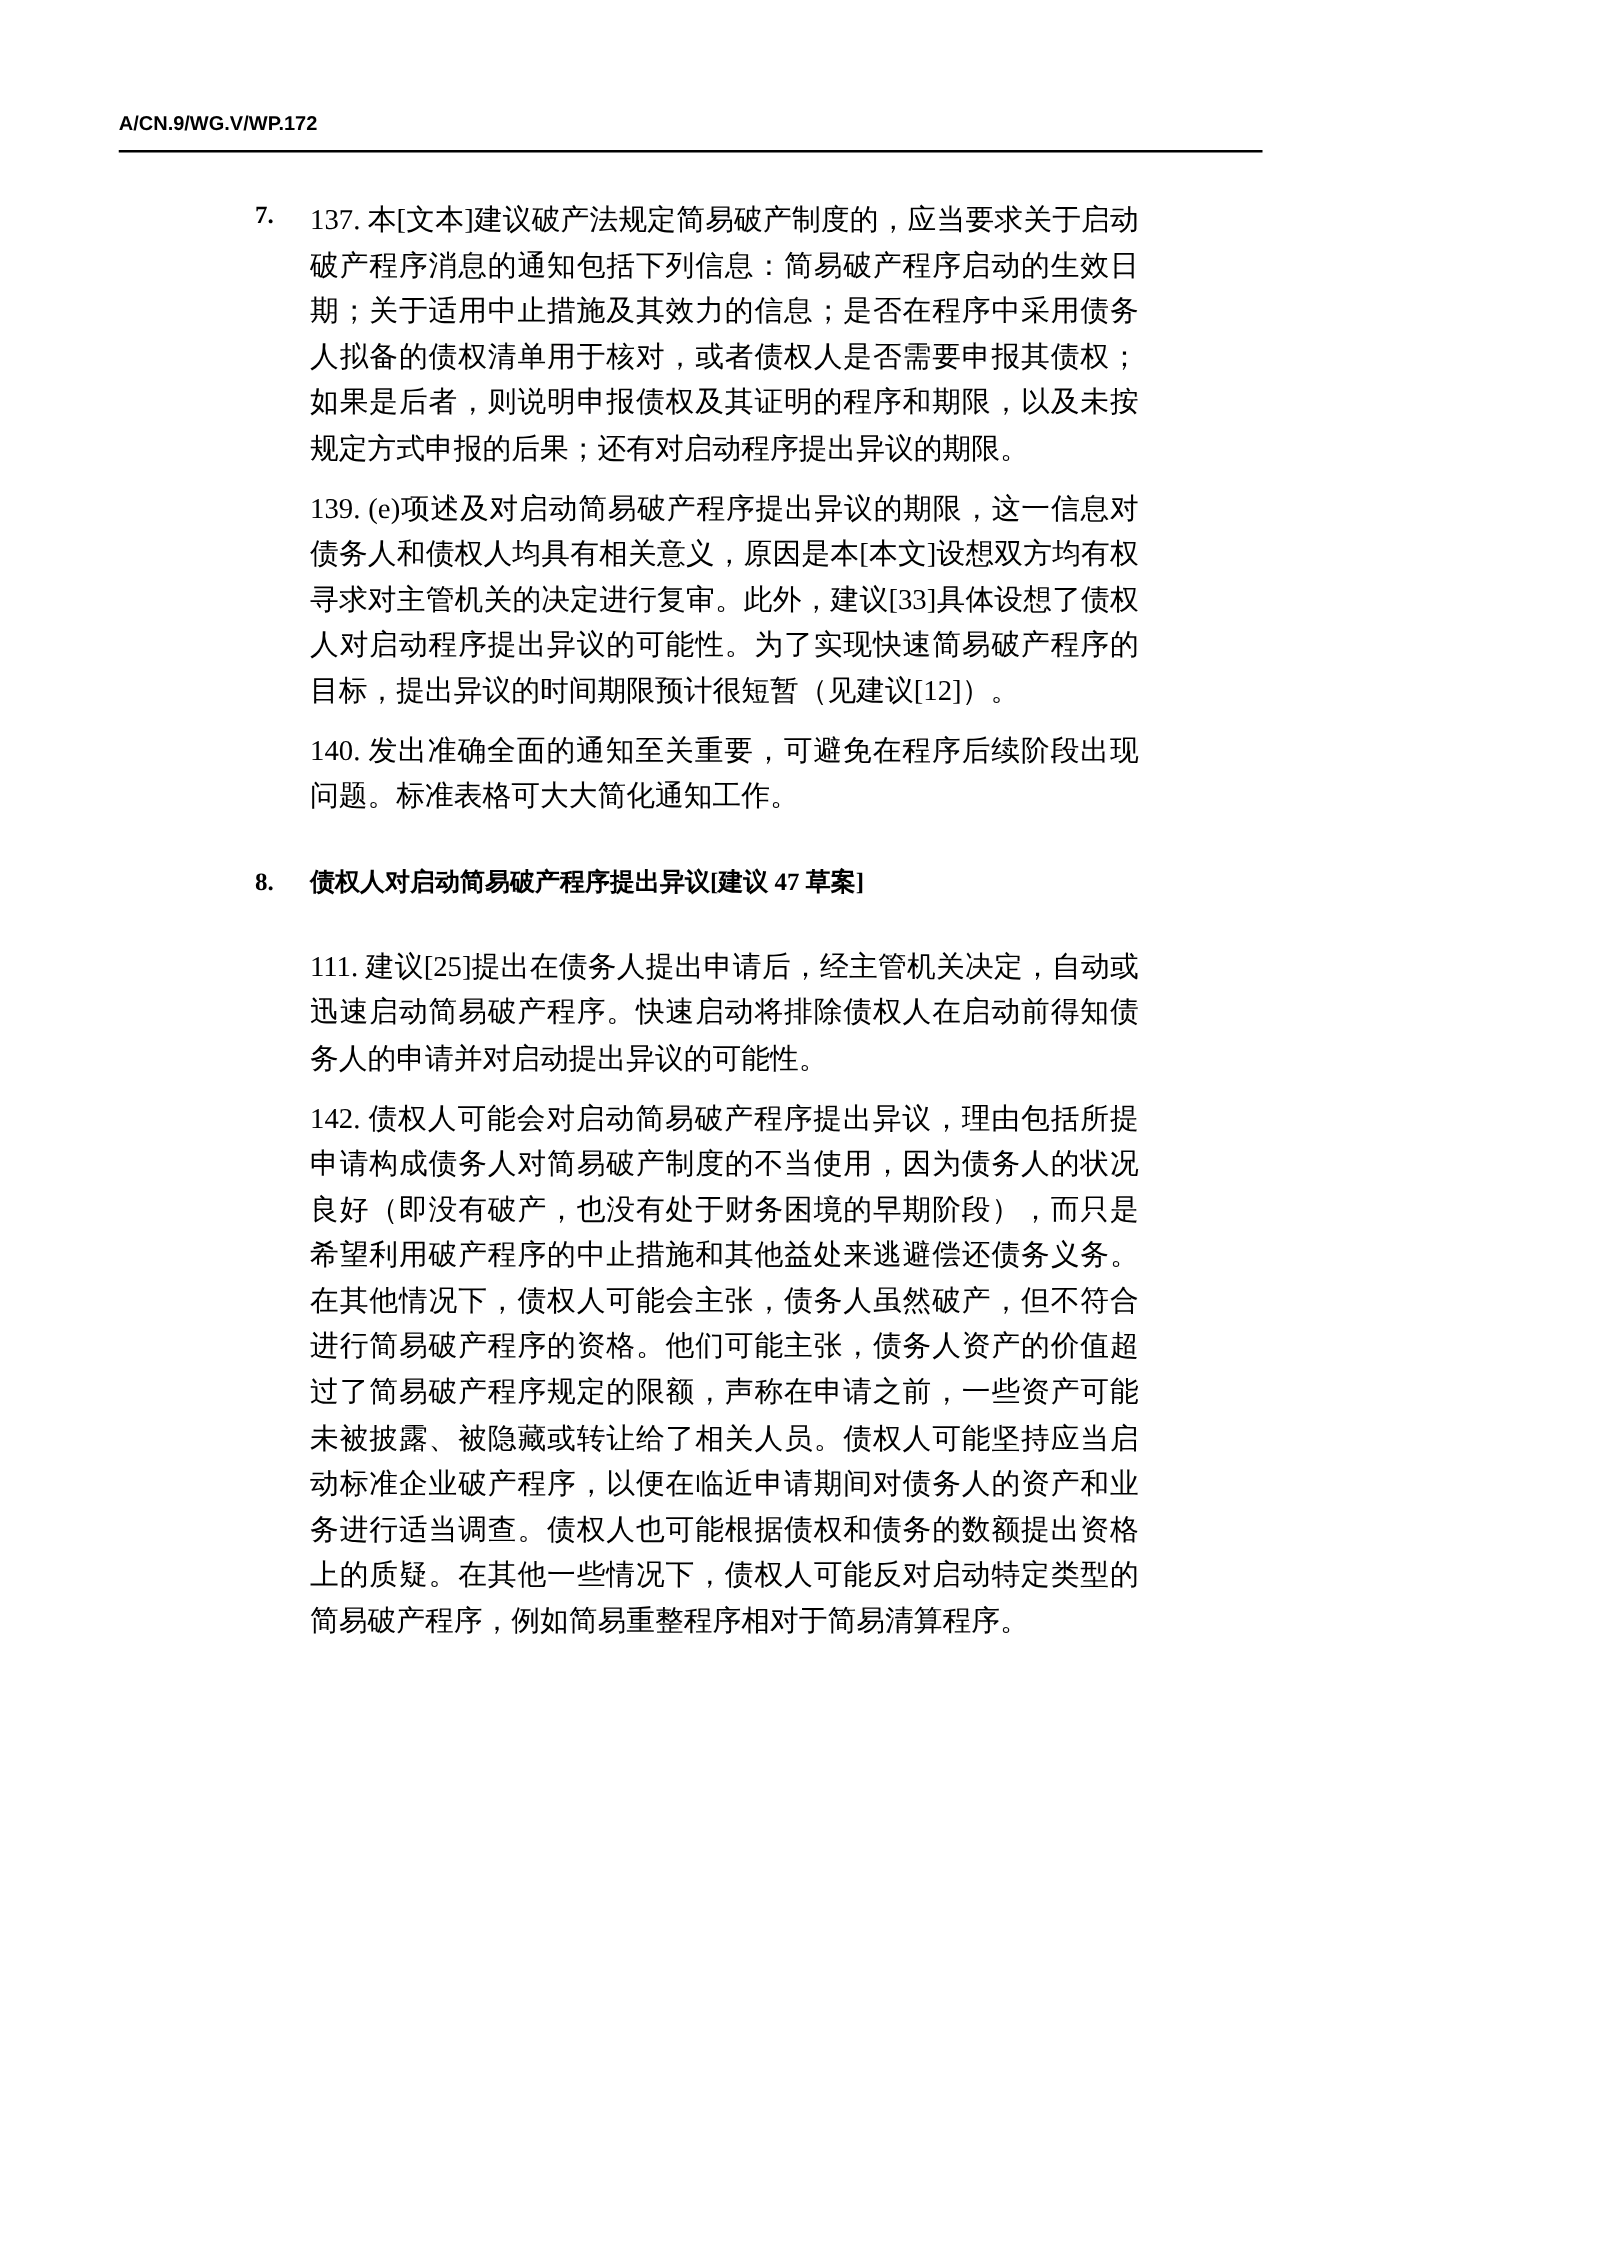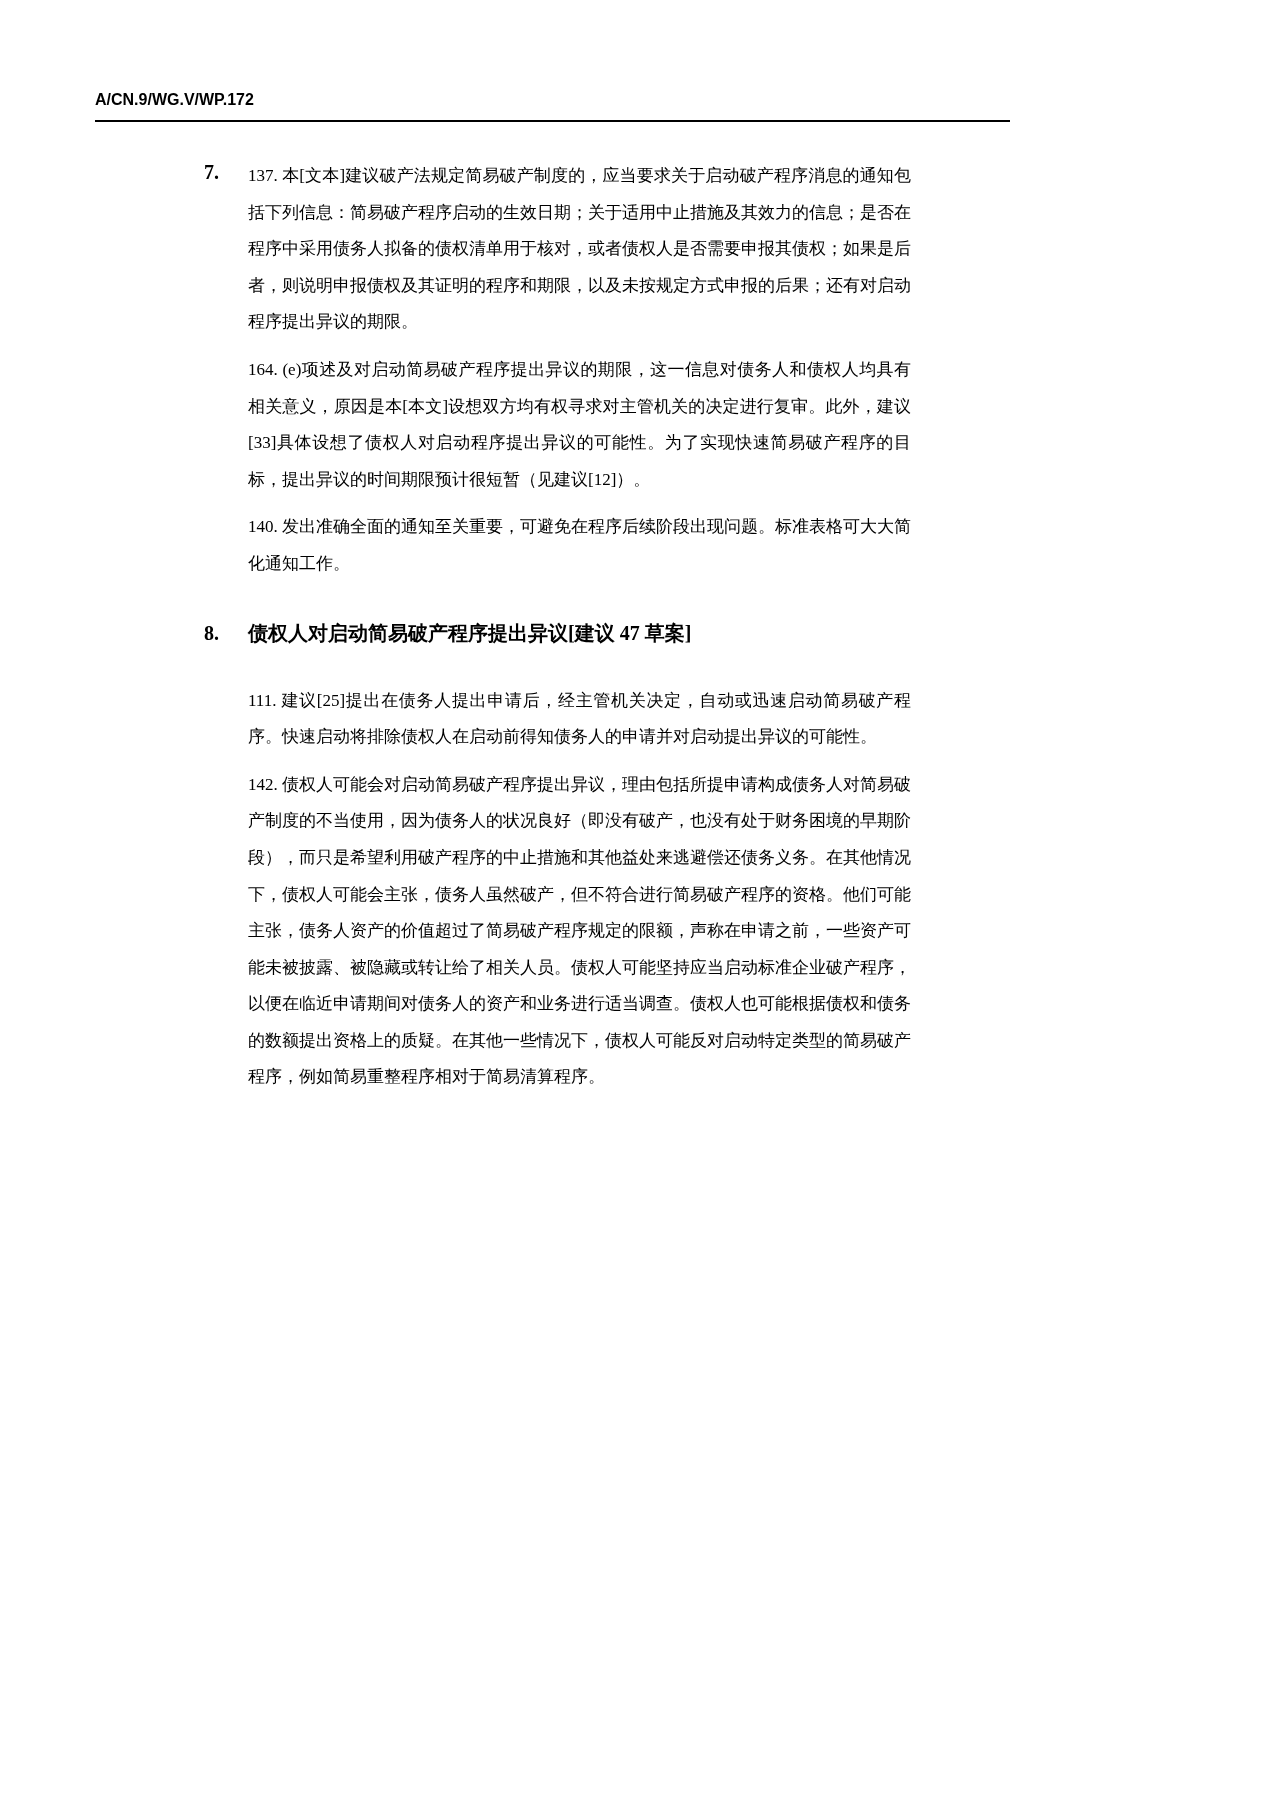--- a/index.html
+++ b/index.html
@@ -50,21 +50,21 @@
   }
   .section-heading.second {
     margin-top: 36px;
   }
   .section-number {
     position: absolute;
     left: -44px;
     top: 0;
   }
   .para {
-    font-size: 17px;
+    font-size: 23px;
     line-height: 36.6px;
     text-align: justify;
     margin: 0 0 11px 0;
   }
   .para:last-child {
     margin-bottom: 0;
   }
   .footer {
     position: absolute;
     left: 90px;
@@ -94,21 +94,21 @@
     <div class="doc-symbol">A/CN.9/WG.V/WP.172</div>
     <div class="header-rule"></div>
 
     <div class="body-block">
 
       <section>
         <h2 class="section-heading">
           <span class="section-number">7.</span>
         </h2>
         <p class="para">137. 本[文本]建议破产法规定简易破产制度的，应当要求关于启动破产程序消息的通知包括下列信息：简易破产程序启动的生效日期；关于适用中止措施及其效力的信息；是否在程序中采用债务人拟备的债权清单用于核对，或者债权人是否需要申报其债权；如果是后者，则说明申报债权及其证明的程序和期限，以及未按规定方式申报的后果；还有对启动程序提出异议的期限。</p>
-        <p class="para">164. (e)项述及对启动简易破产程序提出异议的期限，这一信息对债务人和债权人均具有相关意义，原因是本[本文]设想双方均有权寻求对主管机关的决定进行复审。此外，建议[33]具体设想了债权人对启动程序提出异议的可能性。为了实现快速简易破产程序的目标，提出异议的时间期限预计很短暂（见建议[12]）。</p>
+        <p class="para">139. (e)项述及对启动简易破产程序提出异议的期限，这一信息对债务人和债权人均具有相关意义，原因是本[本文]设想双方均有权寻求对主管机关的决定进行复审。此外，建议[33]具体设想了债权人对启动程序提出异议的可能性。为了实现快速简易破产程序的目标，提出异议的时间期限预计很短暂（见建议[12]）。</p>
         <p class="para">140. 发出准确全面的通知至关重要，可避免在程序后续阶段出现问题。标准表格可大大简化通知工作。</p>
       </section>
 
       <section>
         <h2 class="section-heading second">
           <span class="section-number">8.</span>
           <span class="section-title">债权人对启动简易破产程序提出异议[建议 47 草案]</span>
         </h2>
         <p class="para">111. 建议[25]提出在债务人提出申请后，经主管机关决定，自动或迅速启动简易破产程序。快速启动将排除债权人在启动前得知债务人的申请并对启动提出异议的可能性。</p>
         <p class="para">142. 债权人可能会对启动简易破产程序提出异议，理由包括所提申请构成债务人对简易破产制度的不当使用，因为债务人的状况良好（即没有破产，也没有处于财务困境的早期阶段），而只是希望利用破产程序的中止措施和其他益处来逃避偿还债务义务。在其他情况下，债权人可能会主张，债务人虽然破产，但不符合进行简易破产程序的资格。他们可能主张，债务人资产的价值超过了简易破产程序规定的限额，声称在申请之前，一些资产可能未被披露、被隐藏或转让给了相关人员。债权人可能坚持应当启动标准企业破产程序，以便在临近申请期间对债务人的资产和业务进行适当调查。债权人也可能根据债权和债务的数额提出资格上的质疑。在其他一些情况下，债权人可能反对启动特定类型的简易破产程序，例如简易重整程序相对于简易清算程序。</p>

